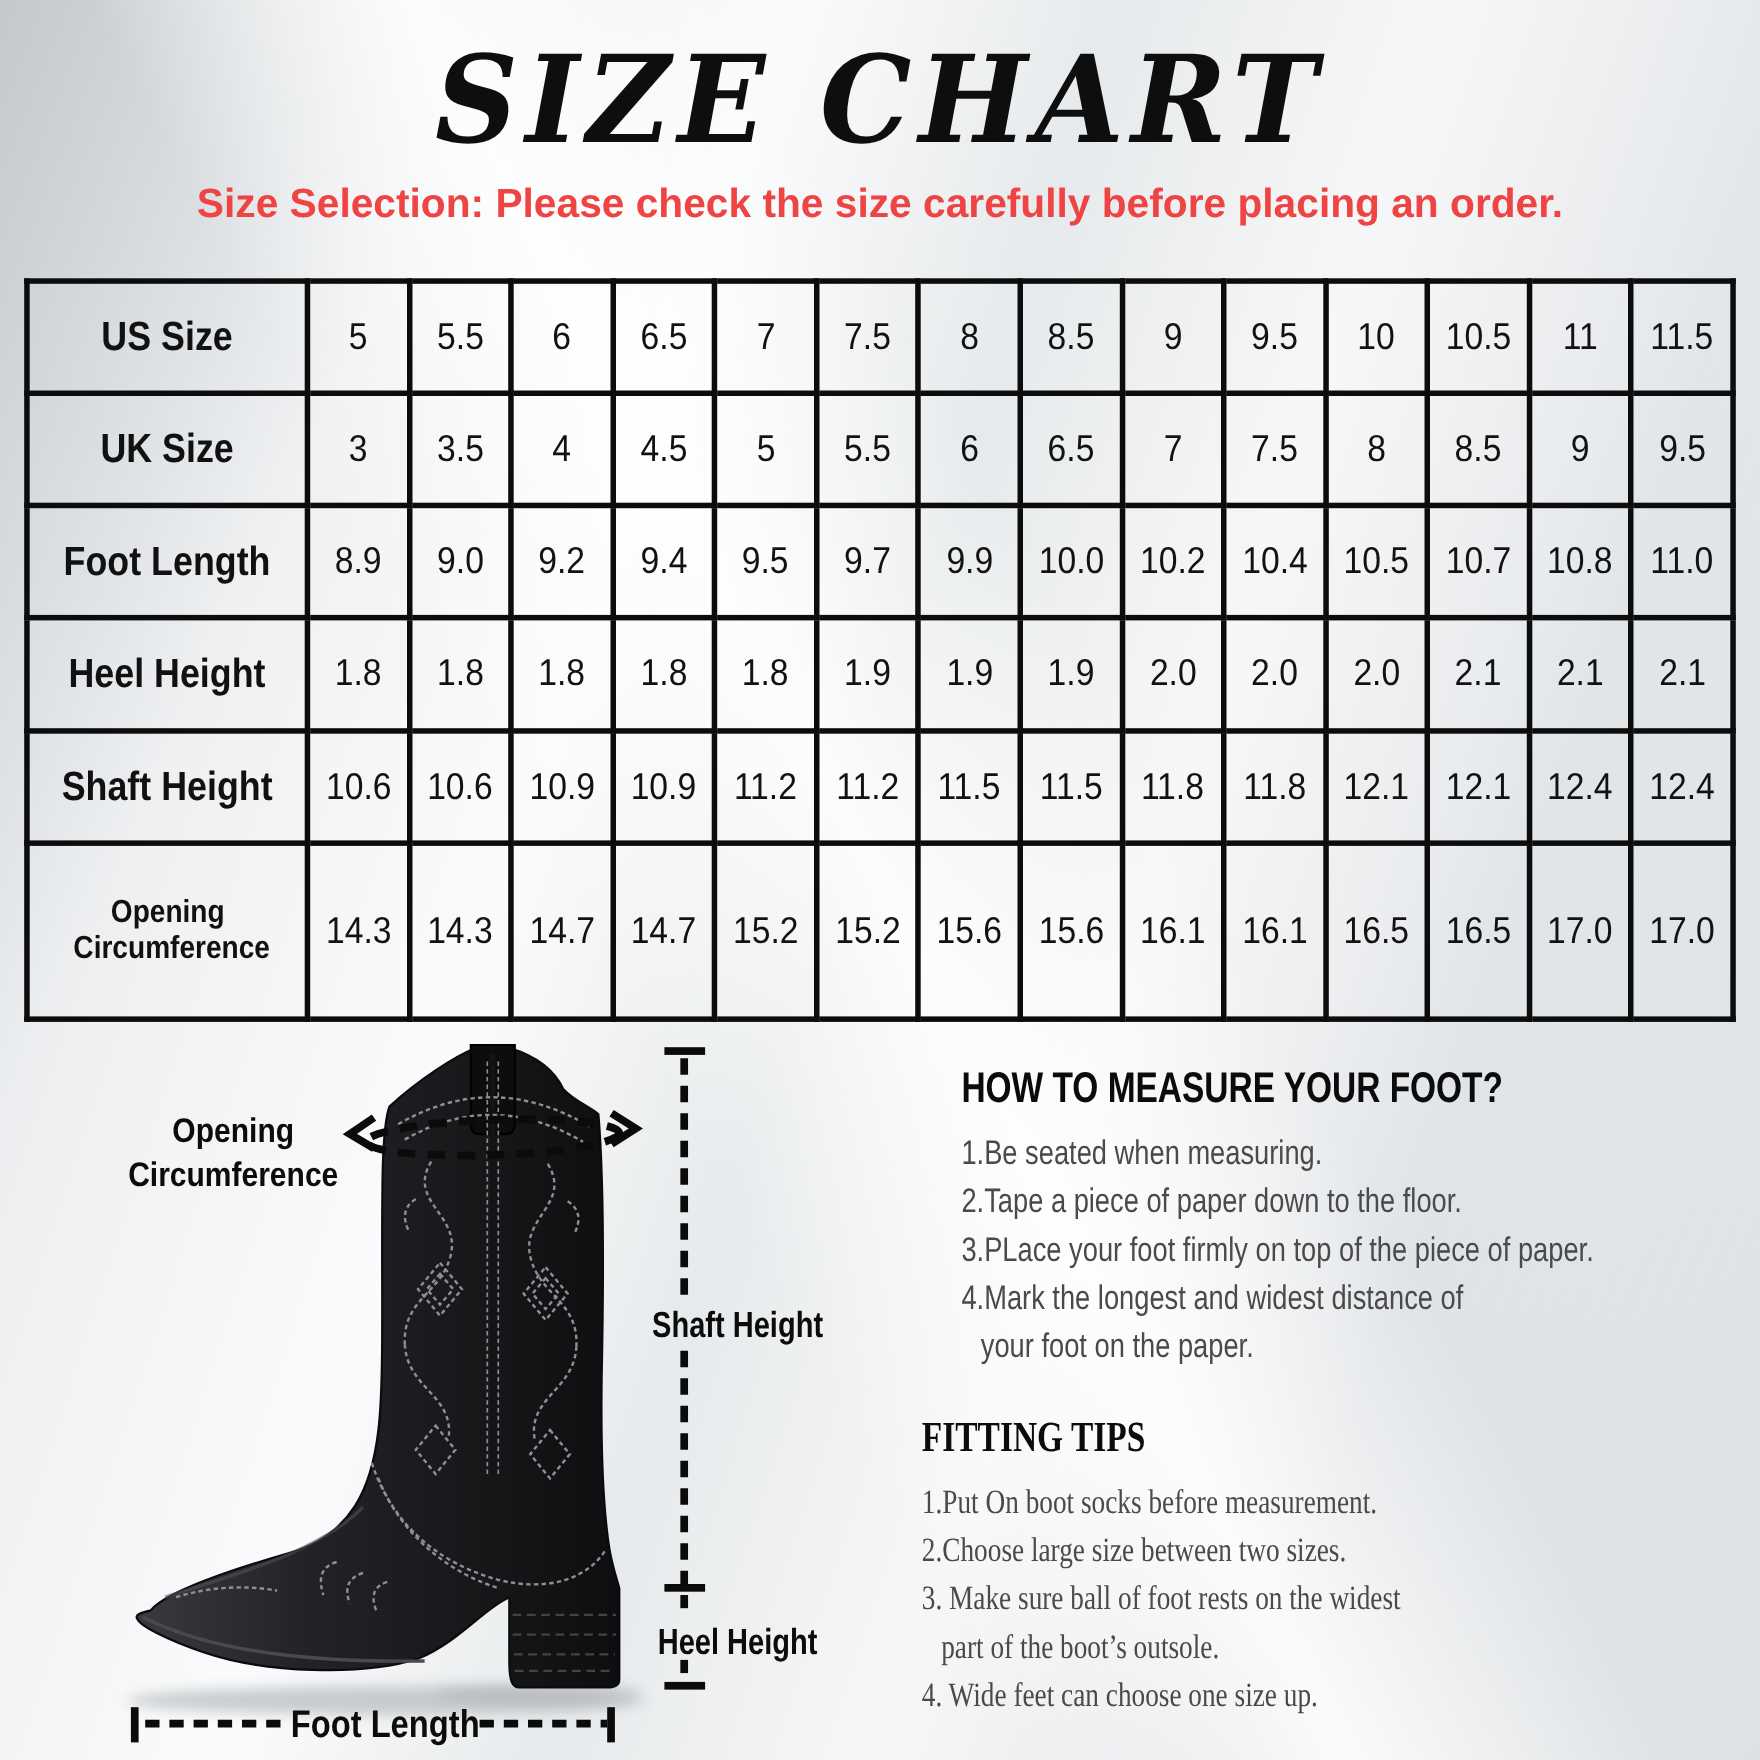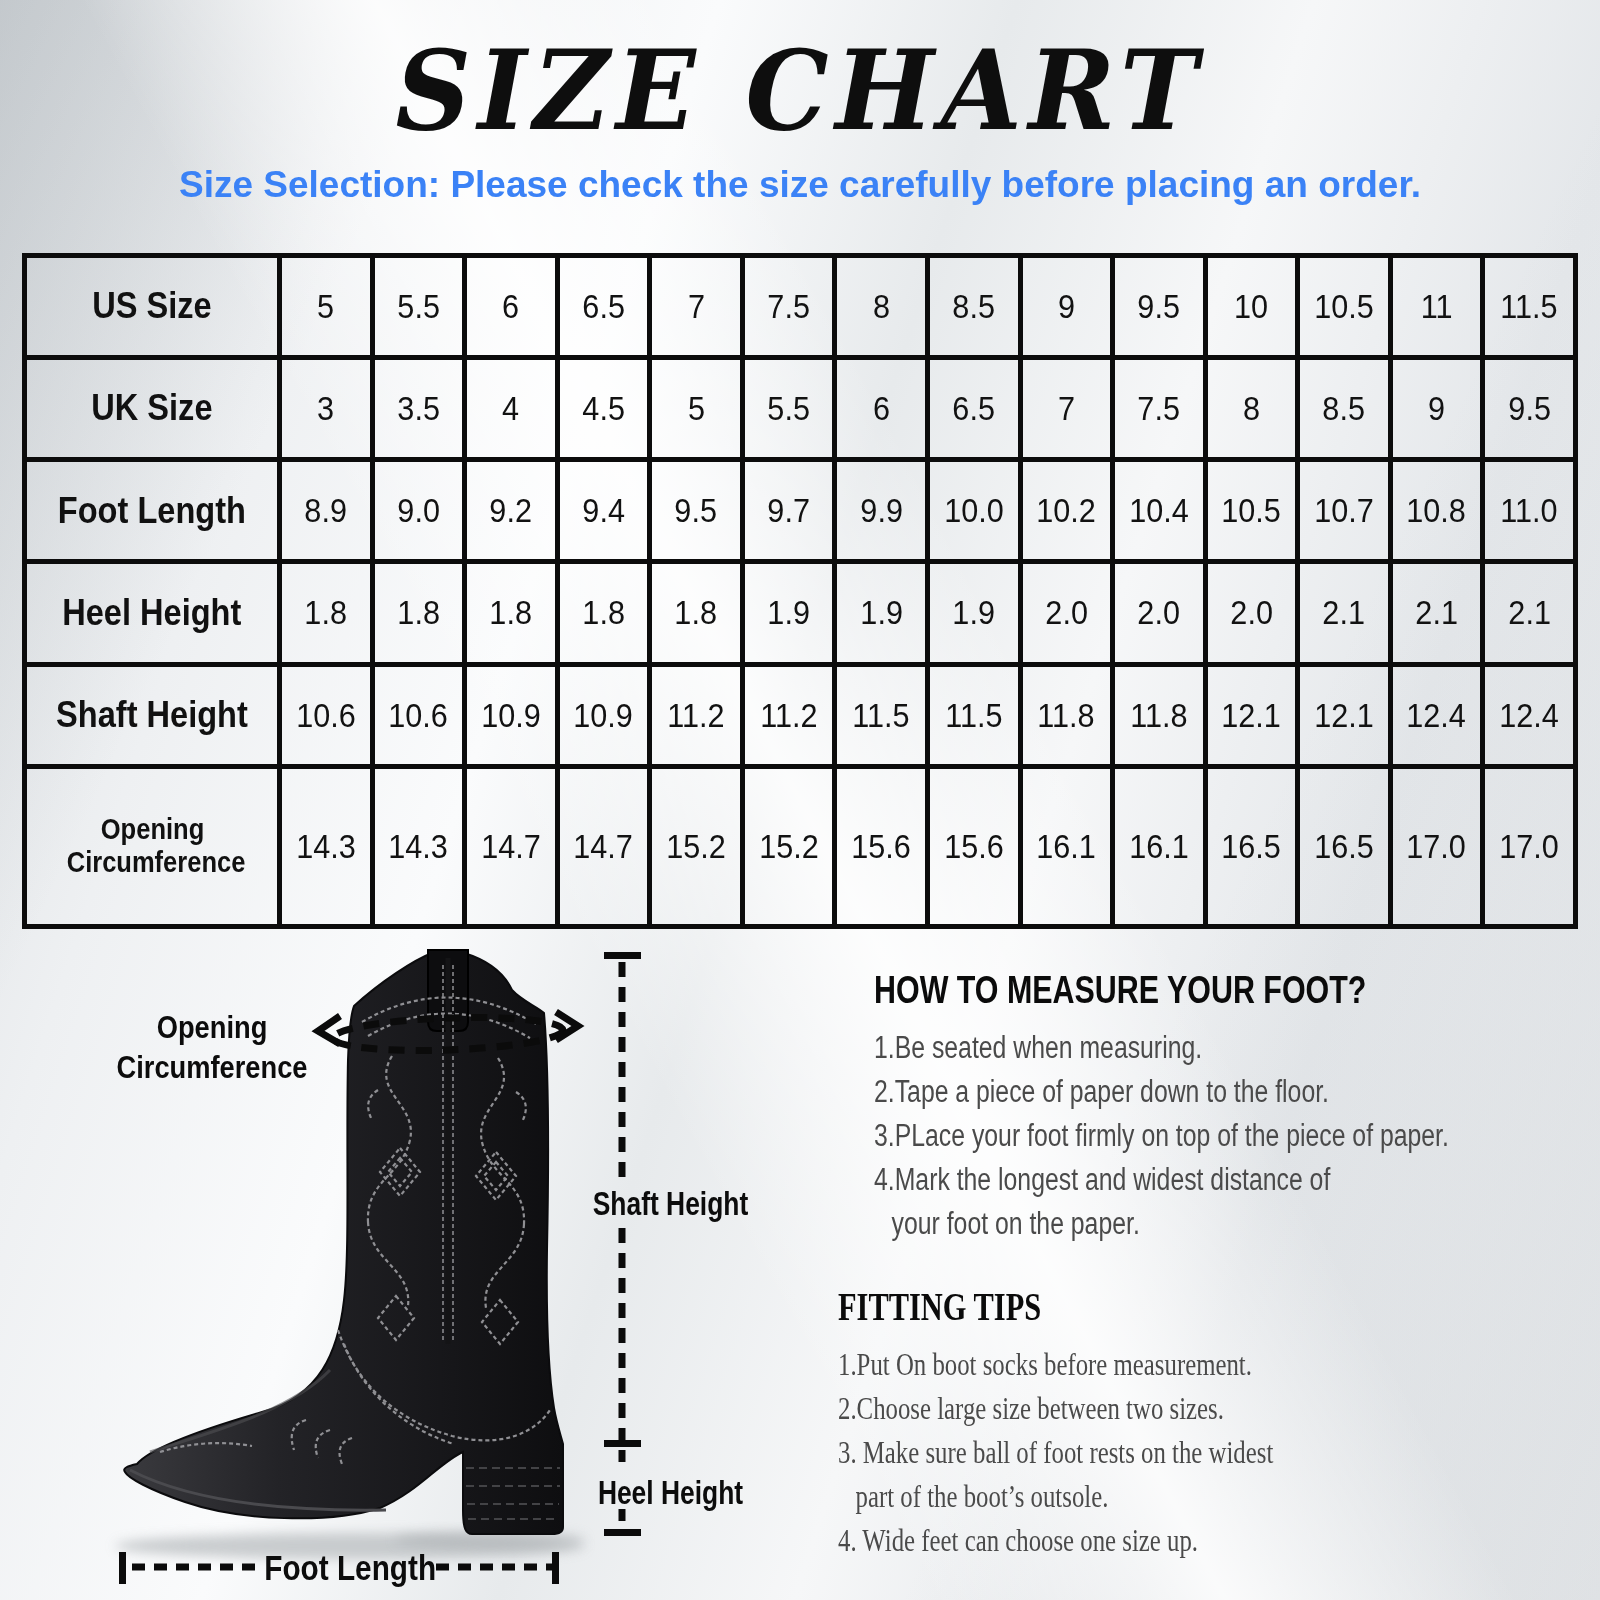--- a/index.html
+++ b/index.html
@@ -11,21 +11,21 @@
   .sheen{position:absolute;inset:0;pointer-events:none;
     background:
       linear-gradient(62deg,rgba(255,255,255,0) 38%,rgba(255,255,255,.85) 50%,rgba(255,255,255,0) 62%),
       linear-gradient(115deg,rgba(140,148,155,.28) 0%,rgba(255,255,255,0) 20%),
       linear-gradient(295deg,rgba(150,157,163,.18) 0%,rgba(255,255,255,0) 30%);
   }
   .title{position:absolute;left:0;top:26px;width:1600px;text-align:center;
     font-family:"DejaVu Serif",serif;font-style:italic;font-weight:bold;font-size:110px;
     letter-spacing:7px;color:#0e0e0e;transform:scaleX(.95);}
   .subtitle{position:absolute;left:0;top:164px;width:1600px;text-align:center;
-    font-weight:bold;font-size:37px;color:#3b82f6;}
+    font-weight:bold;font-size:37px;color:#ef4444;}
   
   table.size{position:absolute;left:22px;top:253px;width:1556px;height:676px;
     border-collapse:collapse;table-layout:fixed;}
   table.size td{border:5px solid #0c0c0c;text-align:center;vertical-align:middle;padding:0;}
   td.lab span{display:inline-block;font-weight:bold;font-size:37px;transform:scaleX(.88);line-height:1.1;}
   td.val span{display:inline-block;font-size:34px;color:#121212;transform:scaleX(.9);}
   tr.oc td.lab span{font-size:29px;max-width:195px;line-height:1.15;}
   
   .lbl{position:absolute;font-weight:bold;color:#0c0c0c;z-index:3;}
   #lbl-opening{left:103px;top:1008px;width:218px;text-align:center;font-size:31px;line-height:1.28;transform:scaleX(.88);}

